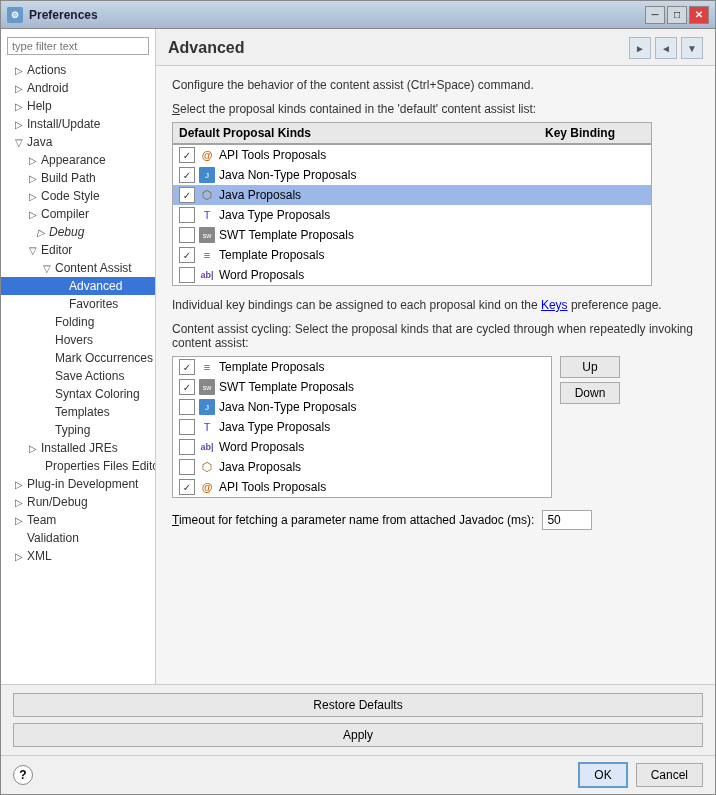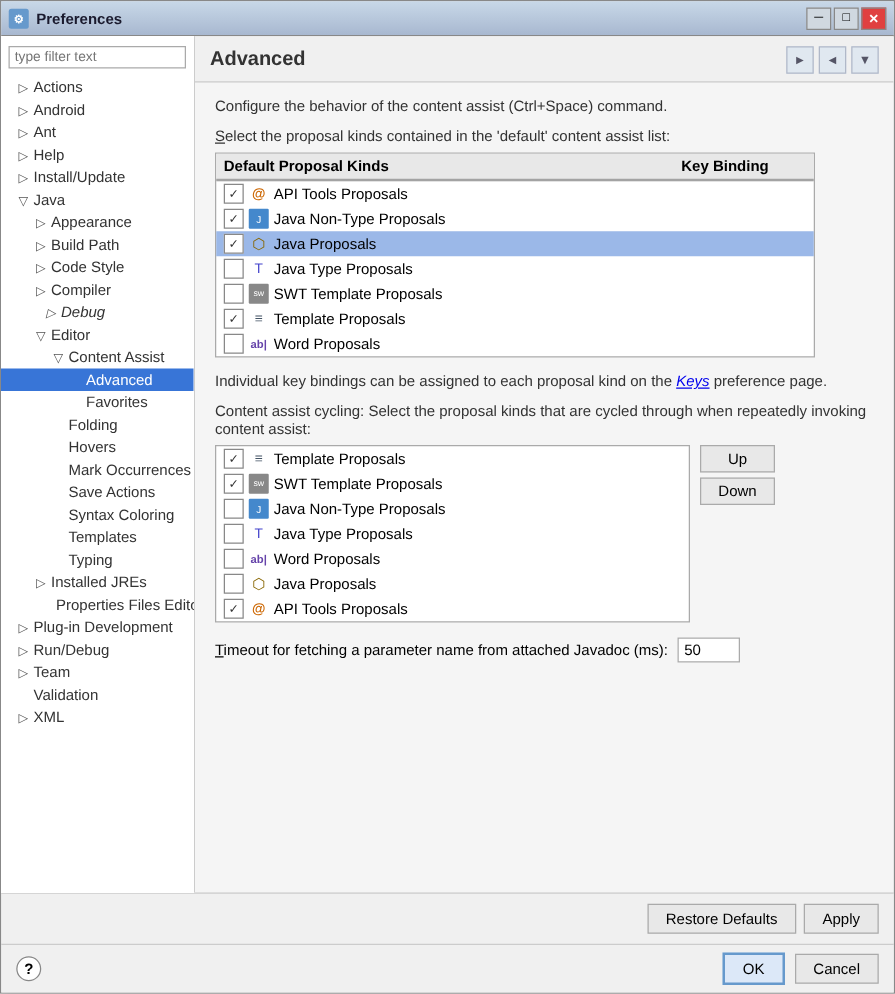--- a/index.html
+++ b/index.html
@@ -213,21 +213,21 @@
       justify-content: center;
     }
     .icon-at { color: #cc6600; font-weight: bold; font-size: 11px; }
     .icon-java { background: #4488cc; color: white; font-size: 8px; border-radius: 1px; }
     .icon-puzzle { color: #886600; font-size: 12px; }
     .icon-type { color: #4444cc; font-size: 11px; }
     .icon-swt { background: #888; color: white; font-size: 7px; border-radius: 1px; }
     .icon-tmpl { color: #445566; font-size: 11px; }
     .icon-word { color: #6644aa; font-size: 9px; font-weight: bold; }
 
-    .link-text { color: #0000ee; text-decoration: underline; cursor: pointer; font-style: italic; }
+    .link-text { color: #0000ee; text-decoration: underline; cursor: pointer; }
 
     .cycling-section { margin-bottom: 12px; }
     .cycling-label { font-size: 12px; color: #333; margin-bottom: 6px; }
     .cycling-area {
       display: flex;
       gap: 8px;
       align-items: flex-start;
     }
     .cycling-list {
       border: 1px solid #aaa;
@@ -267,20 +267,21 @@
 
     
     .bottom-bar {
       background: #f0f0f0;
       border-top: 1px solid #ccc;
       padding: 8px 12px;
       display: flex;
       justify-content: flex-end;
       gap: 6px;
       flex-shrink: 0;
+      flex-direction: column;
     }
     .bottom-btn {
       padding: 4px 14px;
       background: #e8e8e8;
       border: 1px solid #aaa;
       font-size: 12px;
       cursor: pointer;
     }
     .bottom-btn.primary {
       background: #dce8f8;
@@ -329,21 +330,20 @@
 
   <div class="main-area">
 
     <div class="sidebar">
       <input class="filter-input" type="text" placeholder="type filter text" style="">
 
       
       <div id="tree-container">
           <div class="tree-item" style="padding-left: 14px;"><span class="expand-icon">▷</span><span class="tree-label">Actions</span></div>
           <div class="tree-item" style="padding-left: 14px;"><span class="expand-icon">▷</span><span class="tree-label">Android</span></div>
-          <div class="tree-item" style="padding-left: 14px;"><span class="expand-icon">▷</span><span class="tree-label">Ant</span></div>
           <div class="tree-item" style="padding-left: 14px;"><span class="expand-icon">▷</span><span class="tree-label">Help</span></div>
           <div class="tree-item" style="padding-left: 14px;"><span class="expand-icon">▷</span><span class="tree-label">Install/Update</span></div>
           <div class="tree-item" style="padding-left: 14px;"><span class="expand-icon">▽</span><span class="tree-label">Java</span></div>
           <div class="tree-item" style="padding-left: 28px;"><span class="expand-icon">▷</span><span class="tree-label">Appearance</span></div>
           <div class="tree-item" style="padding-left: 28px;"><span class="expand-icon">▷</span><span class="tree-label">Build Path</span></div>
           <div class="tree-item" style="padding-left: 28px;"><span class="expand-icon">▷</span><span class="tree-label">Code Style</span></div>
           <div class="tree-item" style="padding-left: 28px;"><span class="expand-icon">▷</span><span class="tree-label">Compiler</span></div>
           <div class="tree-item" style="padding-left: 36px; font-style: italic;"><span class="expand-icon">▷</span><span class="tree-label">Debug</span></div>
           <div class="tree-item" style="padding-left: 28px;"><span class="expand-icon">▽</span><span class="tree-label">Editor</span></div>
           <div class="tree-item" style="padding-left: 42px;"><span class="expand-icon">▽</span><span class="tree-label">Content Assist</span></div>

